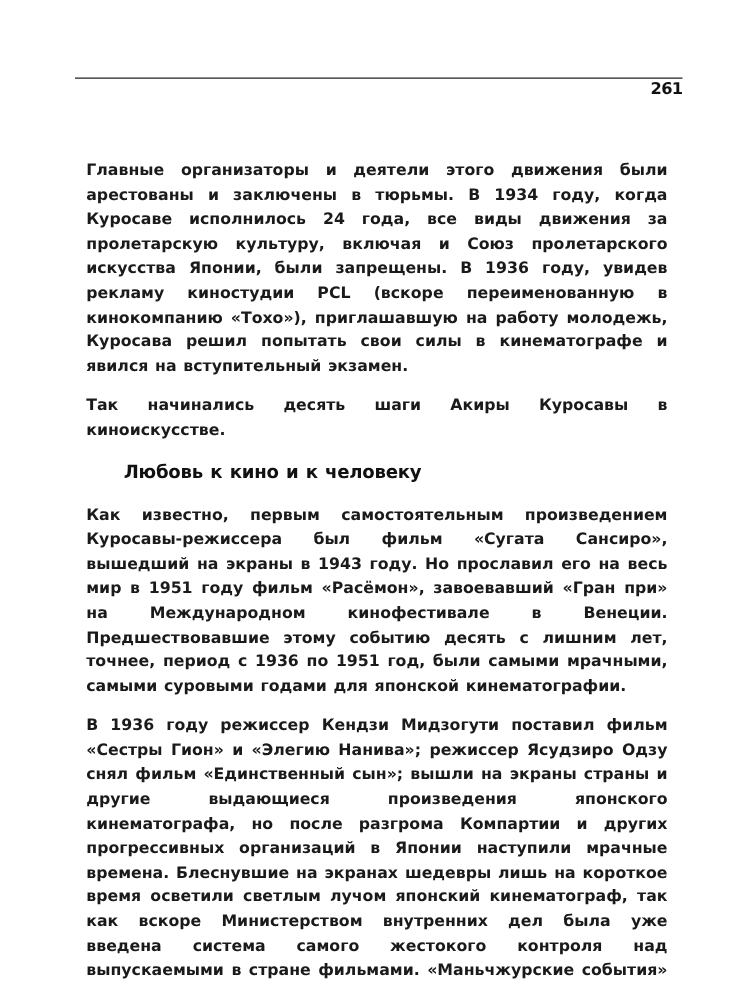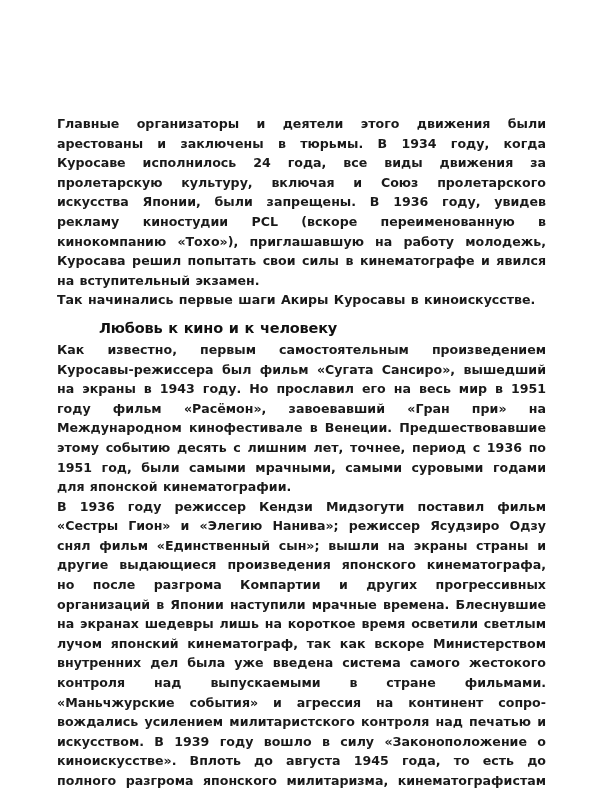--- a/index.html
+++ b/index.html
@@ -50,39 +50,43 @@
       top: 114px;
       width: 489px;
       font-size: 12.6px;
       line-height: 19.6px;
       font-weight: 600;
       text-align: justify;
       hyphens: manual;
       word-spacing: 1px;
     }
     .body-text p {
-      margin: 0;
+      margin: 12px;
       text-indent: 0;
     }
     .section-heading {
       margin: 6px 0 0 0;
       text-align: left;
       font-weight: bold;
       font-size: 14.5px;
       line-height: 24px;
       padding-left: 42px;
       letter-spacing: -0.2px;
       color: #111;
     }
   </style>
 </head>
 <body>
 
 <div class="page">
+  <div class="running-head">
+    <div class="head-rule"></div>
+    <div class="page-number">261</div>
+  </div>
 
   <div class="body-text">
     <p>Главные организаторы и деятели этого движения были арестованы и заключены в тюрьмы. В 1934 году, когда Куросаве исполнилось 24 года, все виды движения за пролетарскую культуру, включая и Союз пролетарского искусства Японии, были запрещены. В 1936 го­ду, увидев рекламу киностудии PCL (вскоре переименованную в кинокомпанию «Тохо»), приглашавшую на работу молодежь, Куроса­ва решил попытать свои силы в кинематографе и явился на всту­пительный экзамен.</p>
-    <p>Так начинались первые шаги Акиры Куросавы в киноискусстве.</p>
+    <p>Так начинались десять шаги Акиры Куросавы в киноискусстве.</p>
     <h2 class="section-heading">Любовь к кино и к человеку</h2>
     <p>Как известно, первым самостоятельным произведением Куросавы-режиссера был фильм «Сугата Сансиро», вышедший на экраны в 1943 году. Но прославил его на весь мир в 1951 году фильм «Расё­мон», завоевавший «Гран при» на Международном кинофестивале в Венеции. Предшествовавшие этому событию десять с лишним лет, точнее, период с 1936 по 1951 год, были самыми мрачными, самыми суровыми годами для японской кинематографии.</p>
     <p>В 1936 году режиссер Кендзи Мидзогути поставил фильм «Сестры Гион» и «Элегию Нанива»; режиссер Ясудзиро Одзу снял фильм «Единственный сын»; вышли на экраны страны и другие выдаю­щиеся произведения японского кинематографа, но после разгрома Компартии и других прогрессивных организаций в Японии наступи­ли мрачные времена. Блеснувшие на экранах шедевры лишь на ко­роткое время осветили светлым лучом японский кинематограф, так как вскоре Министерством внутренних дел была уже введена систе­ма самого жестокого контроля над выпускаемыми в стране филь­мами. «Маньчжурские события» и агрессия на континент сопро­вождались усилением милитаристского контроля над печатью и ис­кусством. В 1939 году вошло в силу «Законоположение о киноис­кусстве». Вплоть до августа 1945 года, то есть до полного разгрома японского милитаризма, кинематографистам разрешалось снимать только фильмы, воспевающие агрессивную войну.</p>
   </div>
 </div>
 
 </body></html>

